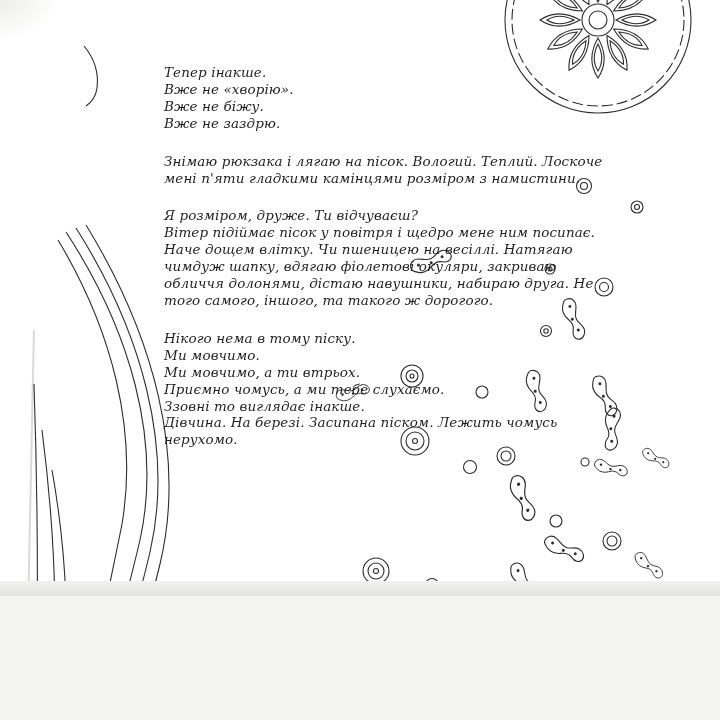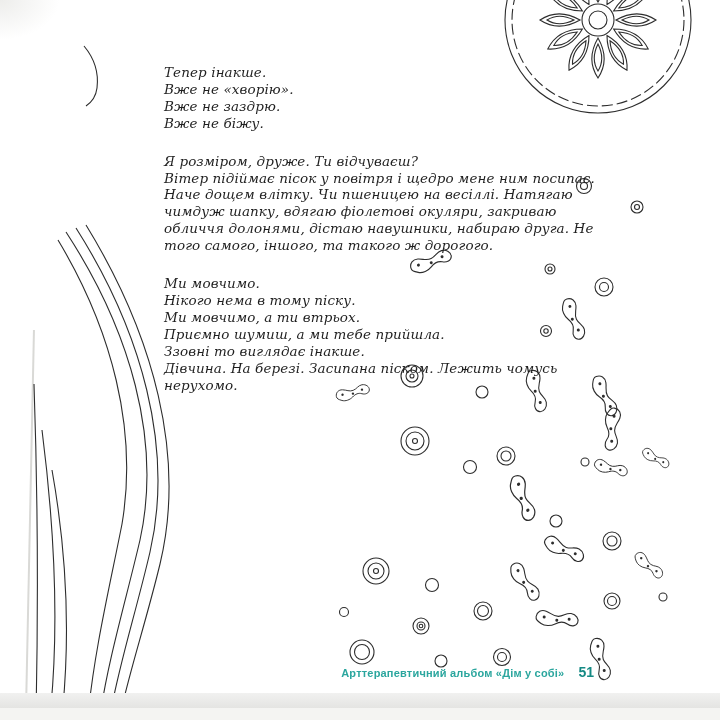--- a/index.html
+++ b/index.html
@@ -4,21 +4,21 @@
 <style>
   html, body {
     margin: 0;
     padding: 0;
     background: #f4f4f2;
     font-family: "DejaVu Serif", "Liberation Serif", serif;
   }
   #book-page {
     position: relative;
     width: 720px;
-    height: 708px;
+    height: 596px;
     background: #ffffff;
     overflow: hidden;
     color: var(--ink, #1f1f1f);
   }
   
   .scan-bottom {
     position: absolute;
     left: 0; right: 0; bottom: 0;
     height: 15px;
     background: linear-gradient(#f1f1f0, #e4e4e2);
@@ -230,32 +230,35 @@
     <use href="#worm" transform="translate(524 581) rotate(60)"></use>
     <use href="#worm" transform="translate(556 619) rotate(10)"></use>
     <use href="#worm" transform="translate(648 565) rotate(45) scale(0.8)"></use>
     <use href="#worm" transform="translate(600 658) rotate(80)"></use>
   </svg>
 
   <div id="text-block">
       <div class="para">
         <p>Тепер інакше.</p>
         <p>Вже не «хворію».</p>
+        <p>Вже не біжу.</p>
         <p>Вже не заздрю.</p>
-        <p>Вже не біжу.</p>
+      </div>
+      <div class="para">
+        <p>Знімаю рюкзака і лягаю на пісок. Вологий. Теплий. Лоскоче мені п'яти гладкими камінцями розміром з намистини.</p>
       </div>
       <div class="para">
         <p>Я розміром, друже. Ти відчуваєш?</p>
         <p>Вітер підіймає пісок у повітря і щедро мене ним посипає. Наче дощем влітку. Чи пшеницею на весіллі. Натягаю чимдуж шапку, вдягаю фіолетові окуляри, закриваю обличчя долонями, дістаю навушники, набираю друга. Не того самого, іншого, та такого ж дорогого.</p>
       </div>
       <div class="para">
+        <p>Нікого нема в тому піску.</p>
         <p>Ми мовчимо.</p>
-        <p>Нікого нема в тому піску.</p>
         <p>Ми мовчимо, а ти втрьох.</p>
-        <p>Приємно шумиш, а ми тебе прийшла.</p>
+        <p>Приємно чомусь, а ми тебе слухаємо.</p>
         <p>Ззовні то виглядає інакше.</p>
         <p>Дівчина. На березі. Засипана піском. Лежить чомусь нерухомо.</p>
       </div>
     </div>
 
   <div id="footer">
     <span class="footer-title">Арттерапевтичний альбом «Дім у собі»</span>
     <span class="page-number">51</span>
   </div>
 

